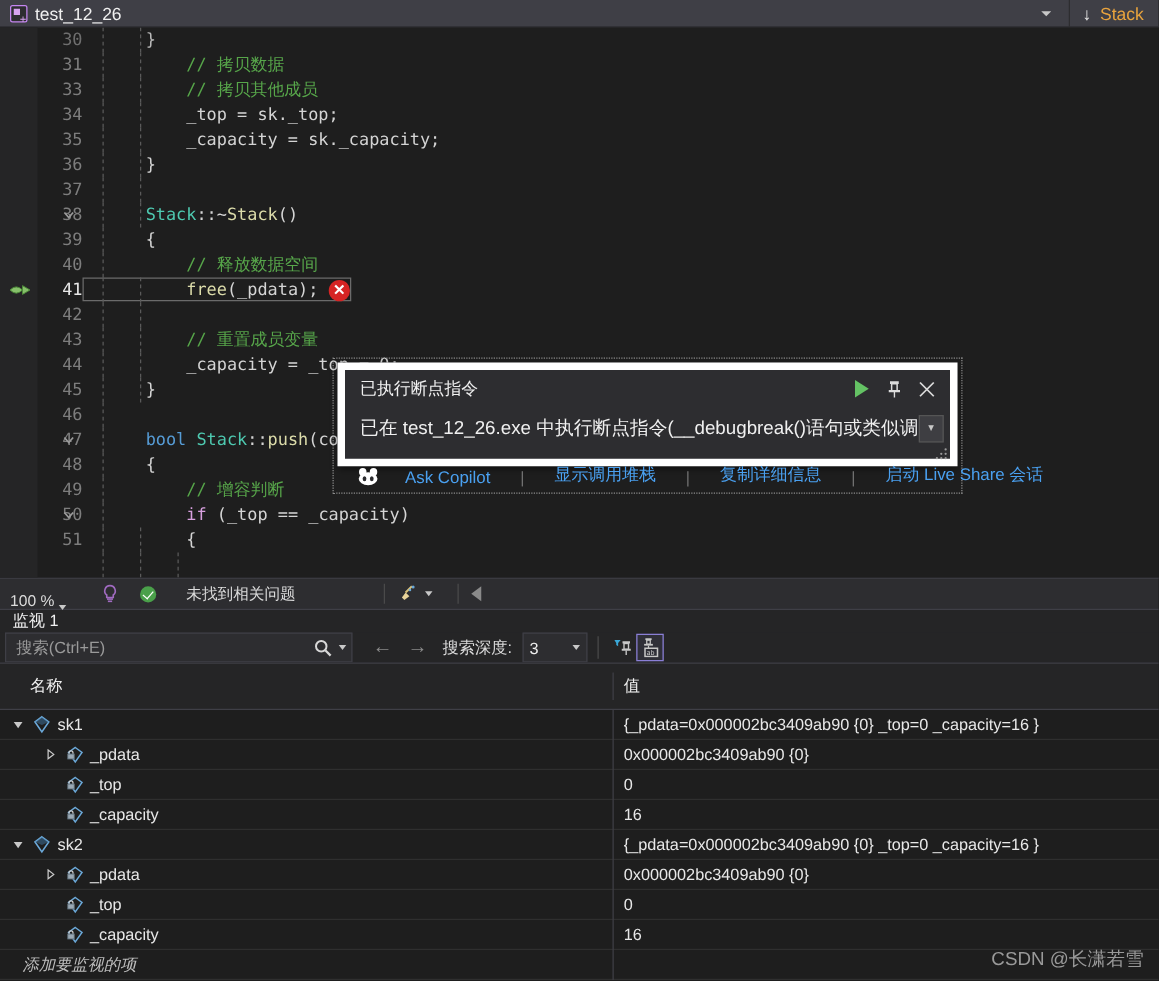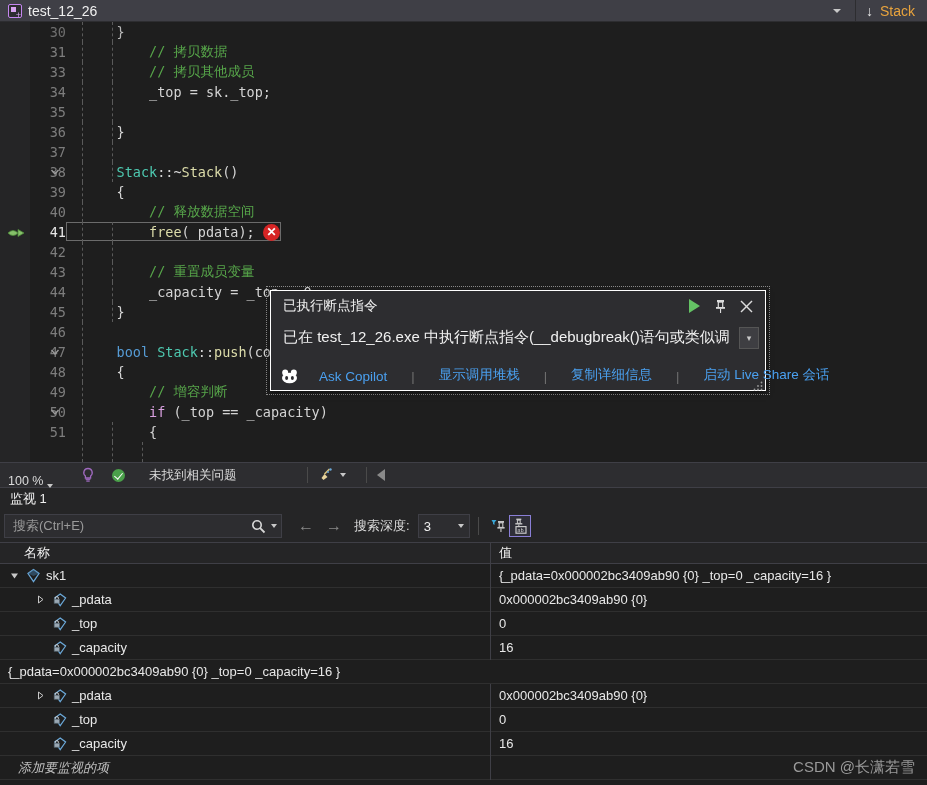--- a/index.html
+++ b/index.html
@@ -94,22 +94,22 @@
     position:absolute; top:0; width:0; height:20px;
     border-left:1px dashed #5a5a5a;
   }
   .fold {
     position:absolute; left:50px; top:5px; width:10px; height:10px; cursor:pointer;
   }
   .fold svg { display:block; }
 
   
   .err-popup {
-    position:absolute; left:270px; top:268px; width:496px; height:101px;
-    background:#2d2d30; border:1px solid #ffffff;
+    position:absolute; left:270px; top:268px; width:496px; height:83px;
+    background:#2d2d30; border:6px solid #ffffff;
     box-shadow:0 2px 6px rgba(0,0,0,.5);
     z-index:20;
   }
   .err-popup-outline {
     position:absolute; left:266px; top:264px; width:504px; height:109px;
     border:1px dotted #8c8c8c; z-index:19; pointer-events:none;
   }
   .err-row1 {
     display:flex; align-items:center; height:30px; padding:0 6px 0 12px;
   }
@@ -205,21 +205,21 @@
   .tb-sep { width:1px;height:18px;background:#4a4a4a;margin:0 8px; }
   .tb-ico-btn {
     width:22px;height:22px;display:flex;align-items:center;justify-content:center;
     cursor:pointer;
   }
   .tb-ico-btn.sel { border:1px solid #8a7fd6; background:#2f2f38; }
 
   
   .tbl { flex:1 1 auto; display:flex; flex-direction:column; background:#1e1e1e; }
   .thead {
-    height:22px; display:flex; align-items:center; background:#252526;
+    height:38px; display:flex; align-items:center; background:#252526;
     border-top:1px solid #3f3f46; border-bottom:1px solid #3f3f46;
     font-size:13px; color:#f0f0f0;
   }
   .th-name { width:491px; padding-left:24px; border-right:1px solid #3f3f46; height:22px; display:flex; align-items:center; }
   .th-val  { flex:1 1 auto; padding-left:8px; }
   .trow {
     height:24px; display:flex; align-items:center; font-size:13px;
     border-bottom:1px solid #2f2f2f;
   }
   .td-name {
@@ -265,21 +265,21 @@
   </div>
 </div>
 
 <div class="editor">
   <div class="gutter-strip"></div>
   <div class="code-area" id="code-area">
       <div class="line" style="opacity: 0.85;"><span class="ln">30</span><span class="code"><span class="c-pun">    }</span></span></div>
       <div class="line"><span class="ln">31</span><span class="code"><span class="c-com">        // 拷贝数据</span></span></div>
       <div class="line"><span class="ln">33</span><span class="code"><span class="c-com">        // 拷贝其他成员</span></span></div>
       <div class="line"><span class="ln">34</span><span class="code"><span class="c-txt">        _top = sk._top;</span></span></div>
-      <div class="line"><span class="ln">35</span></div>
+      <div class="line"><span class="ln">35</span><span class="code"><span class="c-txt">        _capacity = sk._capacity;</span></span></div>
       <div class="line"><span class="ln">36</span><span class="code"><span class="c-txt">    }</span></span></div>
       <div class="line"><span class="ln">37</span><span class="code"><span class="c-txt"></span></span></div>
       <div class="line"><span class="ln">38</span><span class="code"><span class="c-txt">    </span><span class="c-typ">Stack</span><span class="c-txt">::~</span><span class="c-fn">Stack</span><span class="c-txt">()</span></span><span class="fold"><svg width="10" height="10" viewBox="0 0 10 10">
             <polyline points="1.5,3 5,7 8.5,3" fill="none" stroke="#9a9a9a" stroke-width="1.4"></polyline>
           </svg></span></div>
       <div class="line"><span class="ln">39</span><span class="code"><span class="c-txt">    {</span></span></div>
       <div class="line"><span class="ln">40</span><span class="code"><span class="c-com">        // 释放数据空间</span></span></div>
       <div class="line"><span class="ln cur">41</span><span class="code"><span class="c-txt">        </span><span class="c-fn">free</span><span class="c-txt">(_pdata);</span></span><span class="cur-line-box"></span><span class="exec-arrow"><svg width="18" height="12" viewBox="0 0 18 12">
             <path d="M1 6 Q6 1 11 6 L11 2.5 L17 6 L11 9.5 L11 6 Q6 11 1 6 Z" fill="#86c06a" stroke="#4e8a3a" stroke-width="0.8"></path>
           </svg></span><span class="err-dot">✕</span></div>
@@ -520,20 +520,32 @@
             <span class="diamond-ico" style="margin-left: 6px;"><svg width="15" height="15" viewBox="0 0 15 15">
                 <path d="M8.2 2 13.6 6 8.2 13.6 2.8 6z" fill="none" stroke="#6ba8d8" stroke-width="1.2"></path>
                 <path d="M3.2 7.2v-1a1.6 1.6 0 0 1 3.2 0v1" fill="none" stroke="#cfcfcf" stroke-width="1"></path>
                 <rect x="2.2" y="7.2" width="5.2" height="4" fill="#9aa8b4" stroke="#5a6a76" stroke-width="0.7"></rect>
               </svg></span>
             <span>_capacity</span>
           </div>
           <div class="td-val">16</div>
         </div>
         <div class="trow">
+          <div class="td-name" style="padding-left: 8px;">
+            <span class="tw-expander">
+              <svg width="9" height="9" viewBox="0 0 9 9">
+                <polygon points="1,2.5 8,2.5 4.5,7.5" fill="#c8c8c8"></polygon>
+              </svg>
+            </span>
+            <span class="diamond-ico" style="margin-left: 6px;"><svg width="15" height="15" viewBox="0 0 15 15">
+                <path d="M7.5 1.5 13 5.5 7.5 13.5 2 5.5z" fill="none" stroke="#6ba8d8" stroke-width="1.3"></path>
+                <path d="M7.5 1.5 13 5.5 7.5 8 2 5.5z" fill="#3d6e96" opacity="0.55"></path>
+              </svg></span>
+            <span>sk2</span>
+          </div>
           <div class="td-val">{_pdata=0x000002bc3409ab90 {0} _top=0 _capacity=16 }</div>
         </div>
         <div class="trow">
           <div class="td-name" style="padding-left: 34px;">
             <span class="tw-expander">
               <svg width="9" height="9" viewBox="0 0 9 9">
                 <polygon points="2.5,1 7,4.5 2.5,8" fill="none" stroke="#c8c8c8" stroke-width="1"></polygon>
               </svg>
             </span>
             <span class="diamond-ico" style="margin-left: 6px;"><svg width="15" height="15" viewBox="0 0 15 15">

